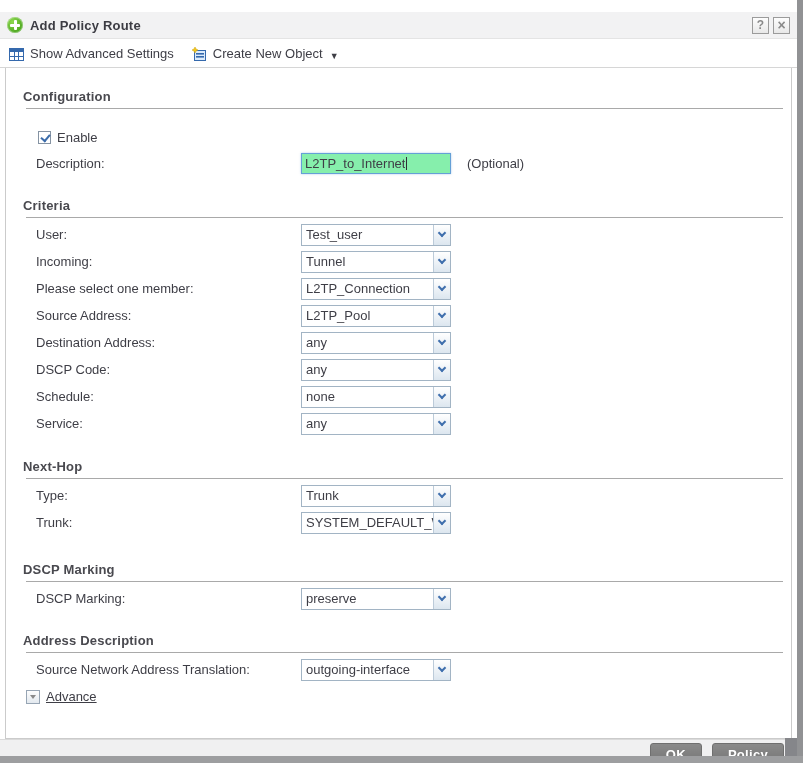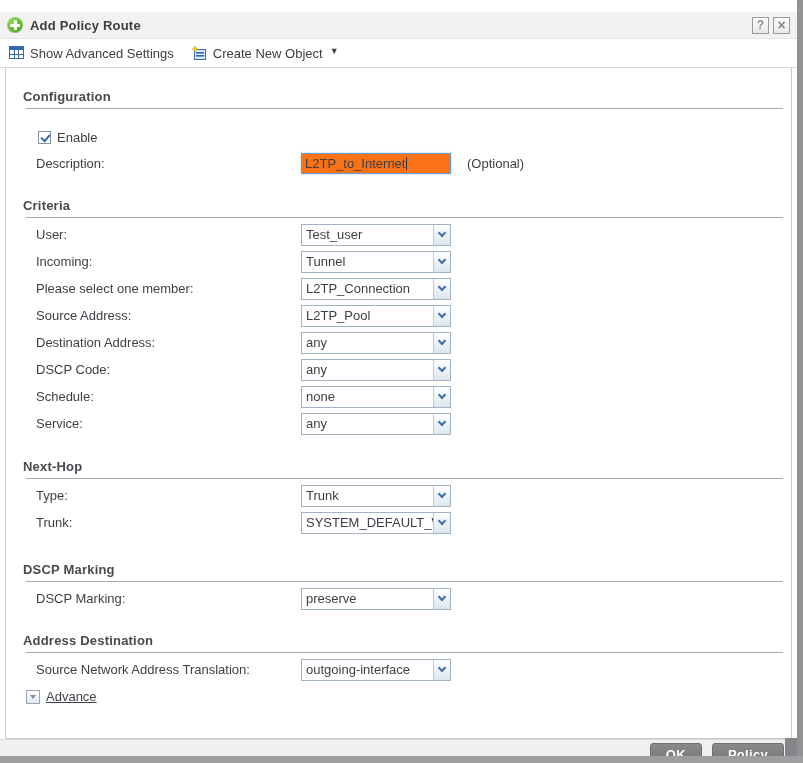--- a/index.html
+++ b/index.html
@@ -29,21 +29,21 @@
   .plus-icon::after  { content:""; position:absolute; left:3px; top:7px; width:10px; height:3px; background:#fff; border-radius:1px; }
   .title-text { font-weight:bold; color:#3c3c43; letter-spacing:.2px; }
   .titlebar .spacer { flex:1; }
   .win-btn { width:17px; height:17px; margin-left:4px; border:1px solid #9b9b9b;
              background:linear-gradient(#fdfdfd,#e8e8e8); color:#8a8a8a; font-weight:bold;
              font-size:12px; line-height:1; display:flex; align-items:center; justify-content:center; cursor:pointer; }
 
   
   .toolbar { height:29px; flex:0 0 29px; background:#fff; border-bottom:1px solid #d6d6d6;
              display:flex; align-items:center; gap:18px; padding:0 9px; }
-  .tool-item { display:flex; align-items:flex-start; gap:6px; cursor:pointer; color:#3e3e46; }
+  .tool-item { display:flex; align-items:flex-end; gap:6px; cursor:pointer; color:#3e3e46; }
   .tool-item svg { display:block; }
   .caret-glyph { font-size:9px; color:#3e3e46; margin-left:1px; }
 
   
   .panel { flex:1 1 auto; margin:0 5px; background:#fff;
            border-left:1px solid #cbcbcb; border-right:1px solid #cbcbcb; border-bottom:1px solid #cbcbcb;
            overflow:hidden; }
   .section { margin:0 8px 0 17px; }
   .sec-head { font-weight:bold; color:#49494f; letter-spacing:.2px; }
   .mt-config { margin-top:21px; }
@@ -54,21 +54,21 @@
   .rule { border:none; border-top:1px solid #a9a9a9; margin:4px 0 3px 3px; }
 
   .row { display:flex; align-items:center; height:27px; padding-left:13px; }
   .row .lbl { width:265px; flex:0 0 265px; }
   .chk-row { height:26px; margin-top:15px; padding-left:15px; display:flex; align-items:center; }
   .checkbox { width:13px; height:13px; border:1px solid #8593a3; background:#fff; position:relative; margin-right:6px; cursor:pointer; }
   .checkbox::after { content:""; position:absolute; left:2px; top:2px; width:7px; height:4px;
                      border-left:2px solid #3b6cab; border-bottom:2px solid #3b6cab; transform:rotate(-50deg); }
 
   .fake-input { width:150px; height:21px; border:1px solid #65a0d6; box-shadow:0 0 2px rgba(110,160,215,.55);
-                padding:0 3px; display:flex; align-items:center; background:#f97316; cursor:text; }
+                padding:0 3px; display:flex; align-items:center; background:#86efac; cursor:text; }
   .fake-input .txt { white-space:nowrap; overflow:hidden; }
   .caret-bar { width:1px; height:13px; background:#2f2f35; margin-left:1px; flex:0 0 1px; }
   .optional { margin-left:16px; }
 
   .dropdown { width:150px; height:22px; border:1px solid #a2b4c4; background:#fff;
               display:flex; align-items:stretch; cursor:pointer; }
   .dd-text { flex:1; padding:0 4px; display:flex; align-items:center; white-space:nowrap; overflow:hidden; }
   .dd-arrow { width:17px; flex:0 0 17px; border-left:1px solid #bccbd9;
               background:linear-gradient(#ffffff,#dce6ef); display:flex; align-items:center; justify-content:center; }
   .dd-arrow i { width:6px; height:6px; border-right:2px solid #3f6fad; border-bottom:2px solid #3f6fad;
@@ -269,21 +269,21 @@
         <span class="dropdown">
           <span class="dd-text">preserve</span>
           <span class="dd-arrow">
               <i></i>
             </span>
         </span>
       </div>
     </div>
 
     <div class="section">
-      <div class="sec-head mt-addr">Address Destination</div>
+      <div class="sec-head mt-addr">Address Description</div>
       <hr class="rule">
 
       <div class="row">
         <span class="lbl">Source Network Address Translation:</span>
         <span class="dropdown">
           <span class="dd-text">outgoing-interface</span>
           <span class="dd-arrow">
               <i></i>
             </span>
         </span>

